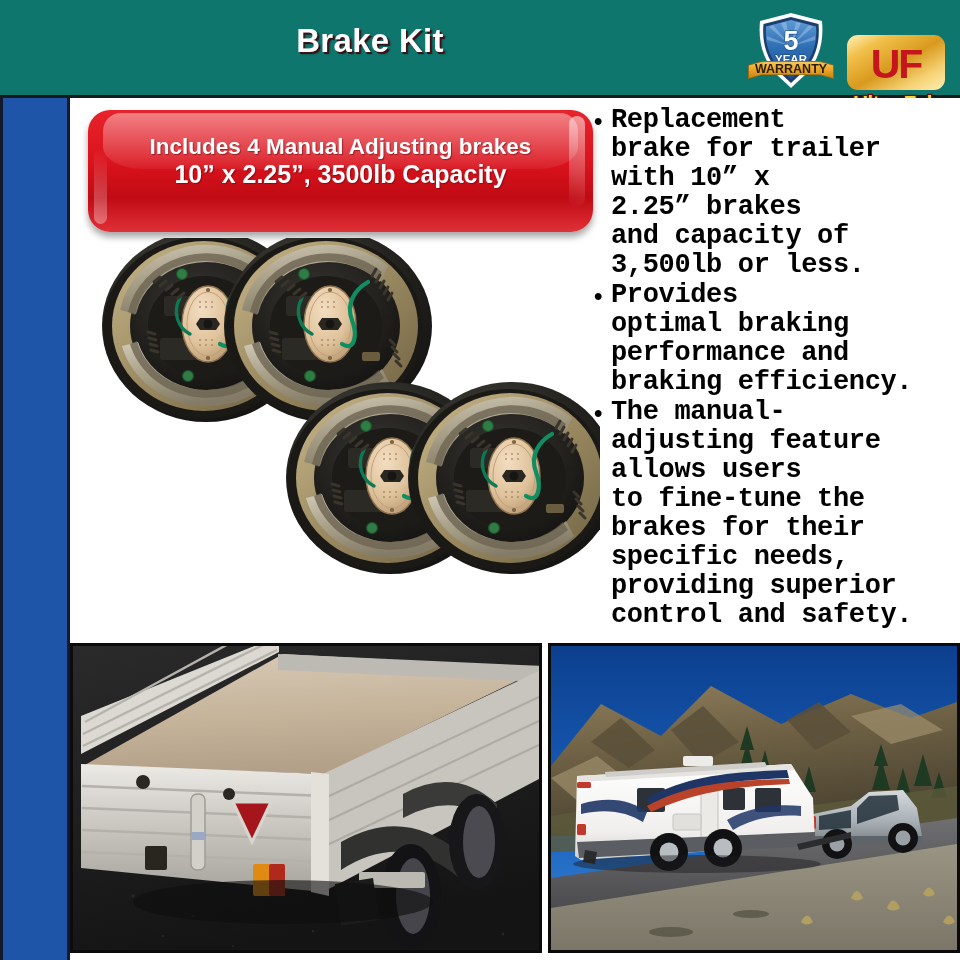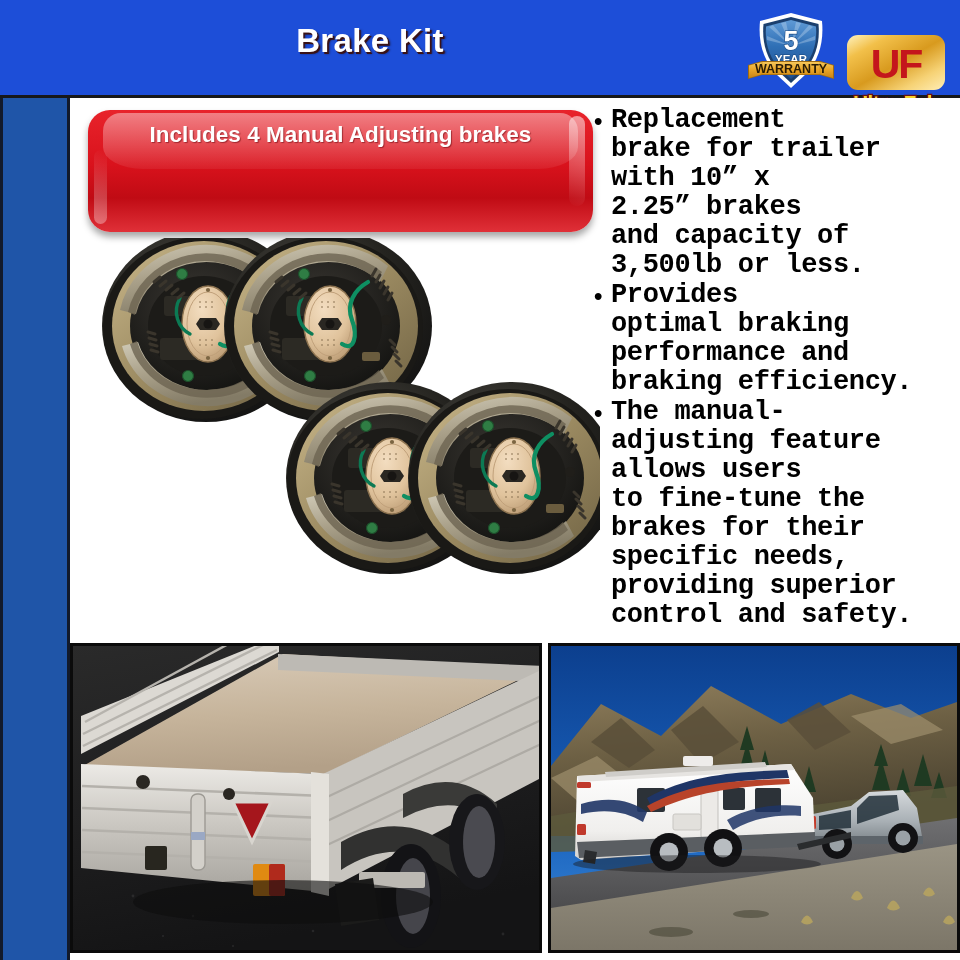--- a/index.html
+++ b/index.html
@@ -19,21 +19,21 @@
     height: 960px;
     background: #ffffff;
     overflow: hidden;
   }
 
   
   #header {
     position: absolute;
     left: 0; top: 0;
     width: 960px; height: 98px;
-    background: #1d4ed8;
+    background: #0f766e;
     border-bottom: 3px solid #17181a;
     box-sizing: border-box;
   }
   #header-title {
     position: absolute;
     left: 0; top: 22px;
     width: 740px;
     text-align: center;
     font-size: 33px;
     font-weight: bold;
@@ -107,21 +107,21 @@
     position: absolute;
     left: 6px; bottom: 8px;
     width: 13px; height: 74px;
     border-radius: 9px;
     background: linear-gradient(20deg,rgba(255,255,255,.35),rgba(255,255,255,0));
     pointer-events: none;
   }
   #callout-text {
     position: relative;
     z-index: 3;
-    padding-top: 12px;
+    padding-top: 24px;
     text-align: center;
     color: #ffffff;
     font-weight: bold;
     font-family: "Liberation Sans", sans-serif;
   }
   .callout-line {
     display: block;
     line-height: 1.16;
     text-shadow: 1px 1px 1px rgba(90,0,5,.5);
   }
@@ -254,20 +254,21 @@
   <div id="left-rail"></div>
 
   <div id="content">
 
     <div id="callout">
       <div class="gloss"></div>
       <div class="edge-shine"></div>
       <div class="edge-shine-l"></div>
       <div id="callout-text">
         <span class="callout-line l1">Includes 4 Manual Adjusting brakes</span>
+        <span class="callout-line l3">10” x 2.25”, 3500lb Capacity</span>
       </div>
     </div>
 
     <div id="bullets">
       <div class="bullet-row">
         <div class="bullet-dot">•</div>
         <div class="bullet-text">Replacement
 brake for trailer
 with 10” x
 2.25” brakes

